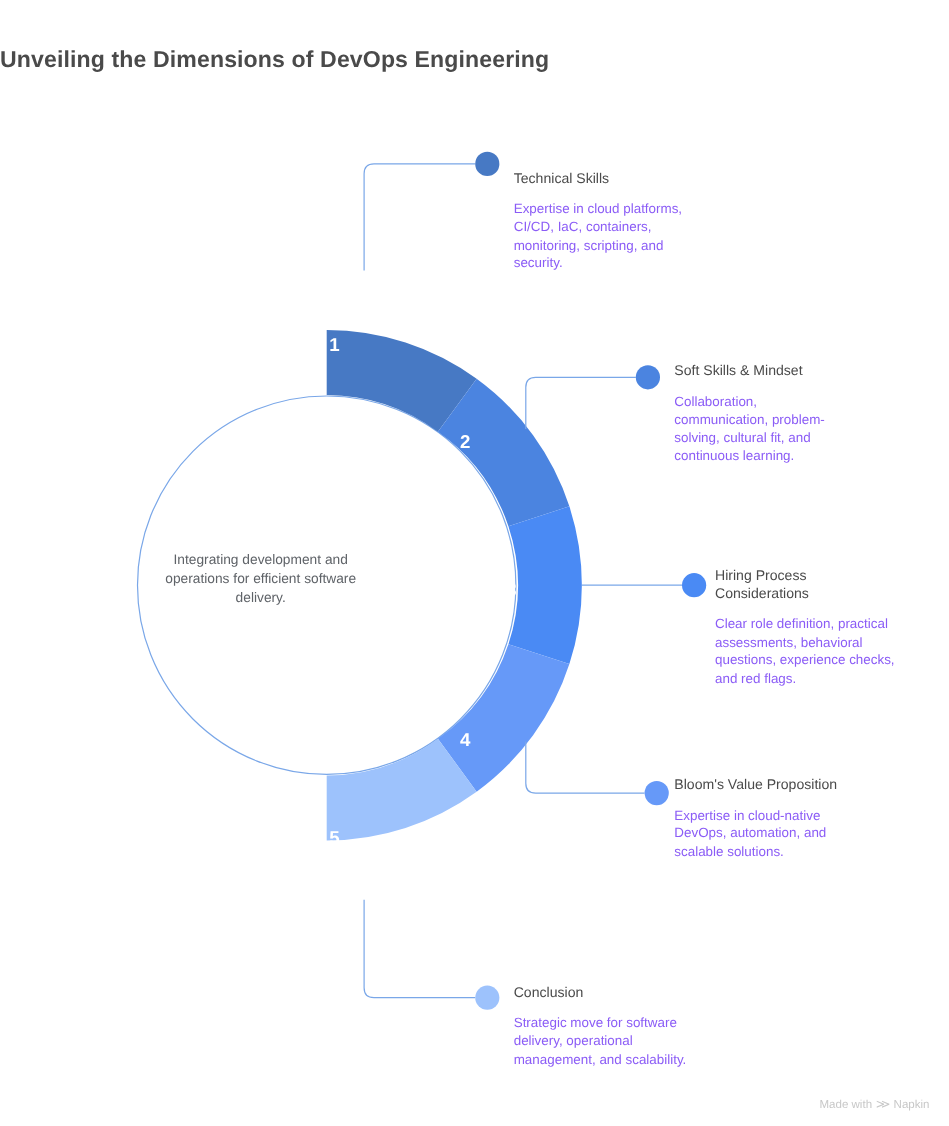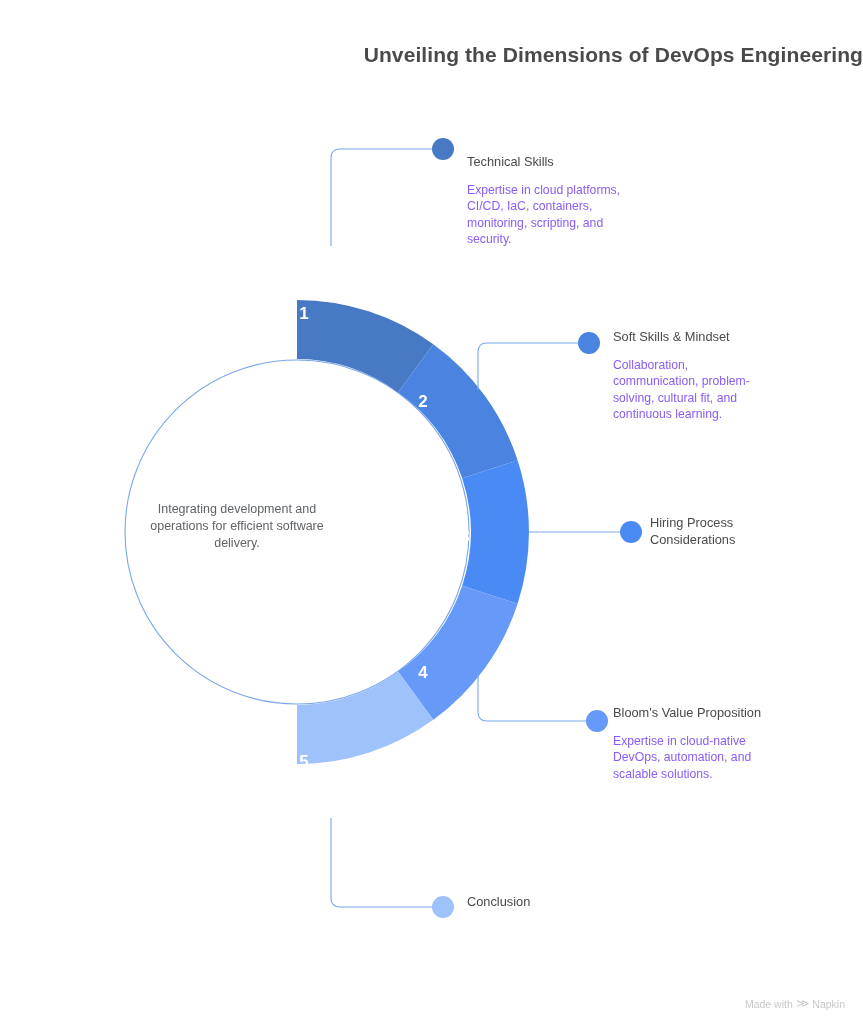--- a/index.html
+++ b/index.html
@@ -22,21 +22,21 @@
     top: 0;
     width: 863px;
     height: 1024px;
   }
 
   .page-title {
     position: absolute;
     left: 0;
     top: 43px;
     width: 863px;
-    text-align: right;
+    text-align: left;
     font-size: 21px;
     font-weight: bold;
     color: #4a4a4a;
     letter-spacing: 0.1px;
   }
 
   
   .hub {
     position: absolute;
     left: 128px;
@@ -180,30 +180,37 @@
   <div class="callout-title">Soft Skills &amp; Mindset</div>
   <div class="callout-desc">Collaboration,
 communication, problem-
 solving, cultural fit, and
 continuous learning.</div>
 </div>
 
 <div class="callout" style="left:650px; top:515px; width:200px;">
   <div class="callout-title">Hiring Process
 Considerations</div>
+  <div class="callout-desc">Clear role definition, practical
+assessments, behavioral
+questions, experience checks,
+and red flags.</div>
 </div>
 
 <div class="callout" style="left:613px; top:705px; width:190px;">
   <div class="callout-title">Bloom's Value Proposition</div>
   <div class="callout-desc">Expertise in cloud-native
 DevOps, automation, and
 scalable solutions.</div>
 </div>
 
 <div class="callout" style="left:467px; top:894px; width:190px;">
   <div class="callout-title">Conclusion</div>
+  <div class="callout-desc">Strategic move for software
+delivery, operational
+management, and scalability.</div>
 </div>
 
 <div class="footer">
   <span>Made with</span>
   <span class="footer-mark">≫</span>
   <span>Napkin</span>
 </div>
 
 </body></html>

